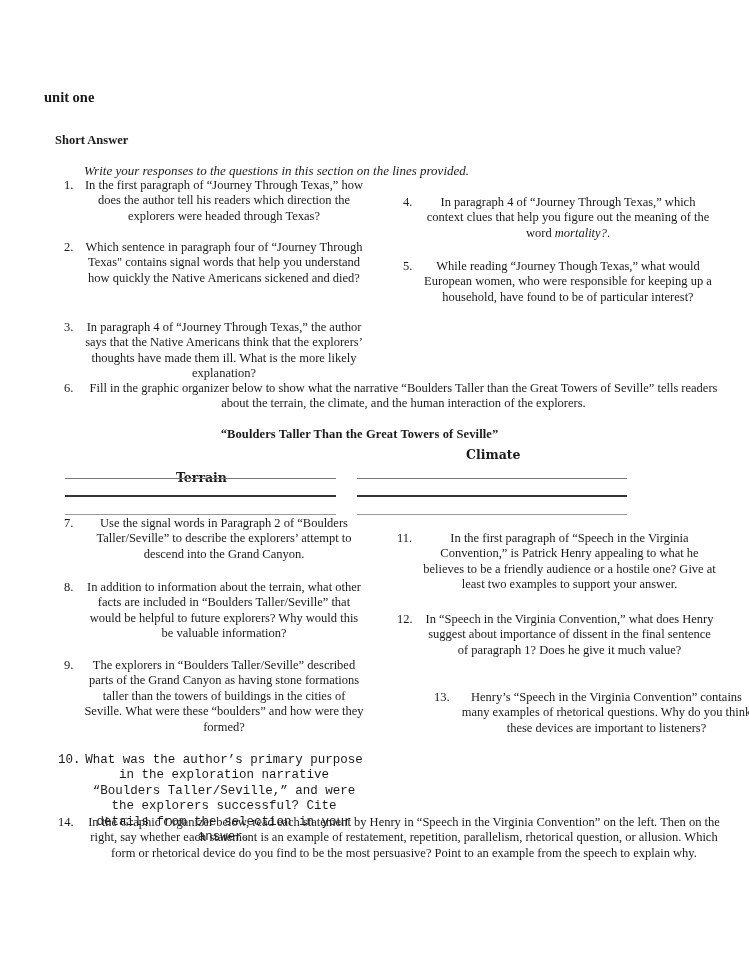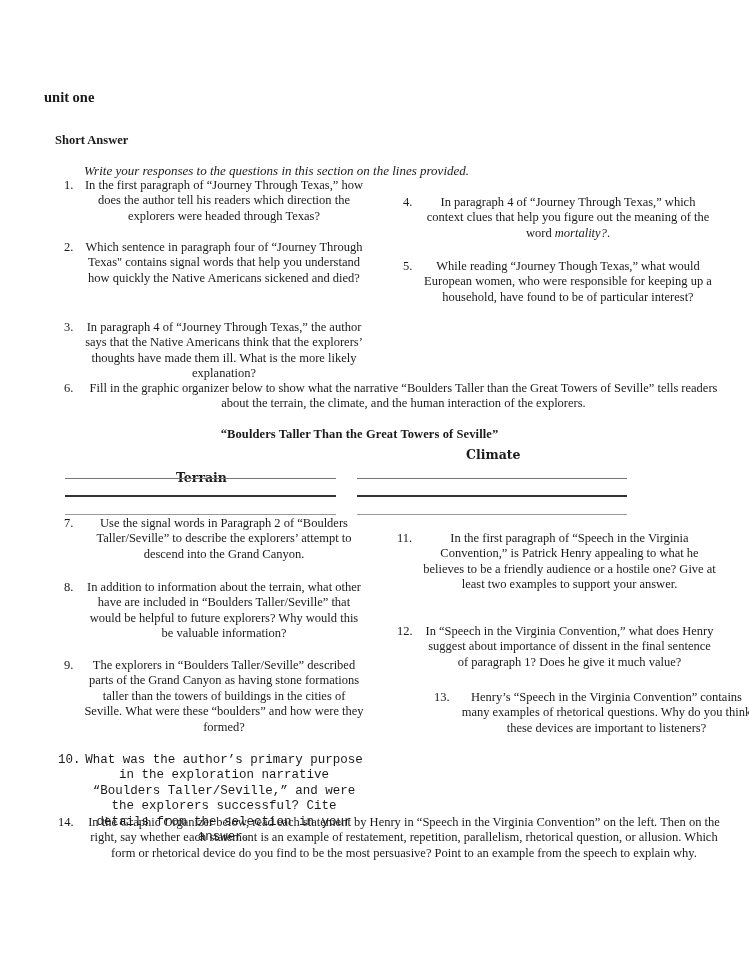--- a/index.html
+++ b/index.html
@@ -76,39 +76,39 @@
 <div class="rule dark" style="left:357px; top:495px; width:270px;"></div>
 <div class="rule light" style="left:357px; top:514px; width:270px;"></div>
 
 <div class="q" style="left:64px; top:516px; width:300px;">
   <span class="num">7.</span>
   <span class="txt">Use the signal words in Paragraph 2 of “Boulders Taller/Seville” to describe the explorers’ attempt to descend into the Grand Canyon.</span>
 </div>
 
 <div class="q" style="left:64px; top:580px; width:300px;">
   <span class="num">8.</span>
-  <span class="txt">In addition to information about the terrain, what other have are included in “Boulders Taller/Seville” that would be helpful to future explorers? Why would this be valuable information?</span>
+  <span class="txt">In addition to information about the terrain, what other facts are included in “Boulders Taller/Seville” that would be helpful to future explorers? Why would this be valuable information?</span>
 </div>
 
 <div class="q" style="left:64px; top:658px; width:300px;">
   <span class="num">9.</span>
   <span class="txt">The explorers in “Boulders Taller/Seville” described parts of the Grand Canyon as having stone formations taller than the towers of buildings in the cities of Seville. What were these “boulders” and how were they formed?</span>
 </div>
 
 <div class="q l10" style="left:64px; top:753px; width:300px;font-family:Liberation Mono, monospace;">
   <span class="num">10.</span>
   <span class="txt">What was the author’s primary purpose in the exploration narrative “Boulders Taller/Seville,” and were the explorers successful?  Cite details from the selection in your answer.</span>
 </div>
 
 <div class="q r" style="left:397px; top:531px; width:320px;">
   <span class="num">11.</span>
   <span class="txt">In the first paragraph of “Speech in the Virginia Convention,” is Patrick Henry appealing to what he believes to be a friendly audience or a hostile one? Give at least two examples to support your answer.</span>
 </div>
 
-<div class="q r" style="left:397px; top:612px; width:320px;margin-top:12px;">
+<div class="q r" style="left:397px; top:612px; width:320px;">
   <span class="num">12.</span>
   <span class="txt">In “Speech in the Virginia Convention,” what does Henry suggest about importance of dissent in the final sentence of paragraph 1? Does he give it much value?</span>
 </div>
 
 <div class="q r" style="left:397px; top:690px; width:320px;margin-left:37px;">
   <span class="num">13.</span>
   <span class="txt">Henry’s “Speech in the Virginia Convention” contains many examples of rhetorical questions. Why do you think these devices are important to listeners?</span>
 </div>
 
 <div class="q l10" style="left:64px; top:815px; width:660px;">

